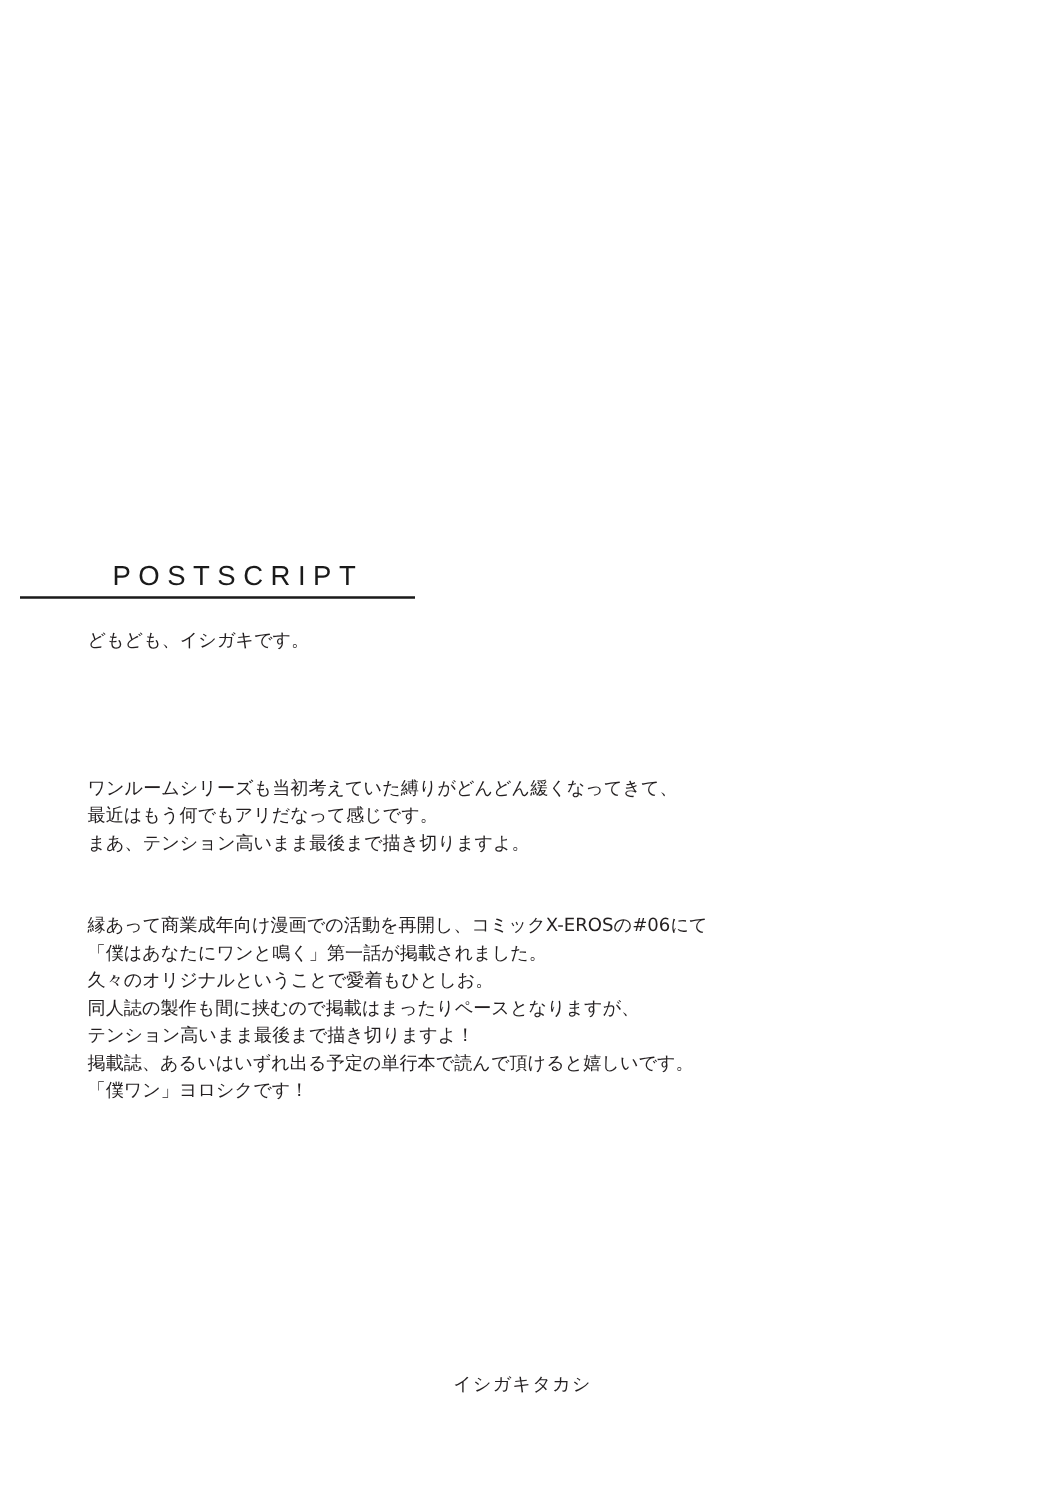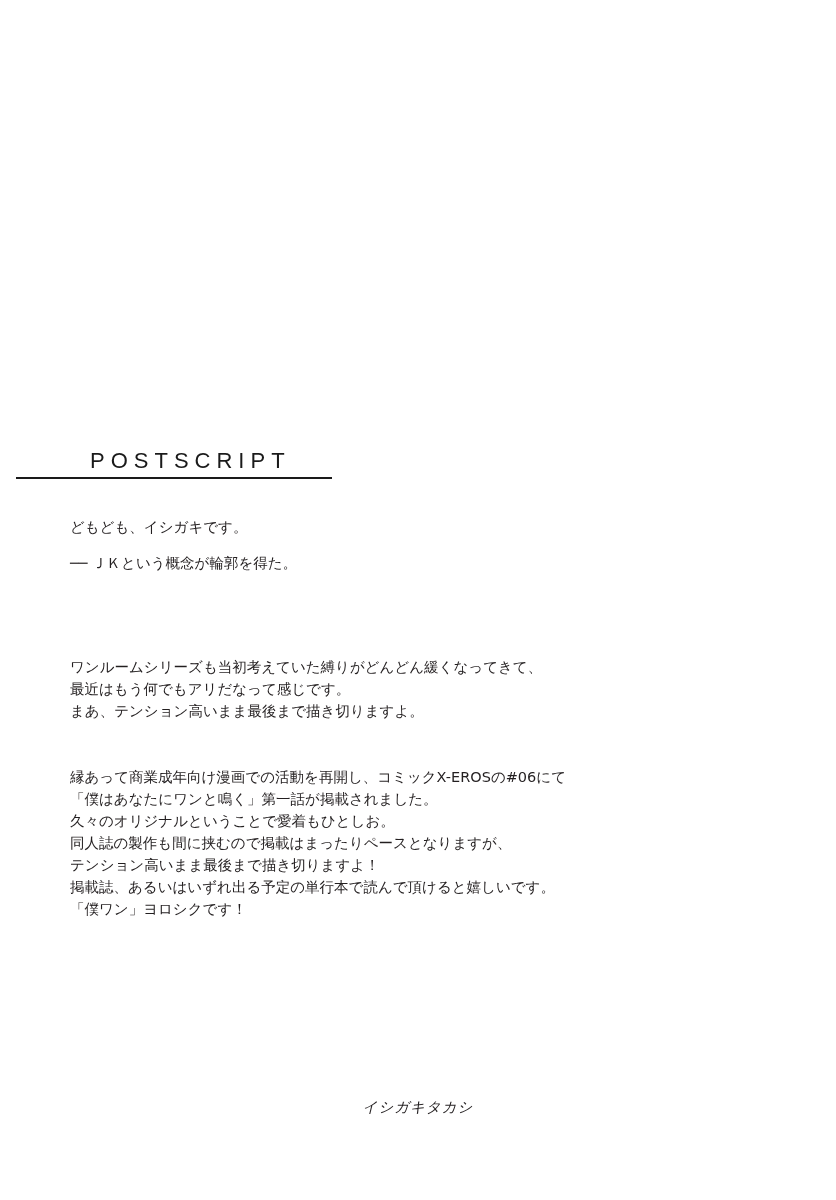--- a/index.html
+++ b/index.html
@@ -35,21 +35,21 @@
   }
   .title-rule {
     margin-top: 1px;
     height: 2px;
     background: #1a1a1a;
     width: 316px;
   }
   .body-block {
     position: absolute;
     left: 70px;
-    top: 516px;
+    top: 502px;
     width: 700px;
   }
   .para {
     font-family: "DejaVu Sans", sans-serif;
     font-size: 14.5px;
     line-height: 22px;
     color: #231f20;
     margin: 0 0 0 0;
     white-space: pre-wrap;
   }
@@ -60,37 +60,35 @@
   .signature {
     position: absolute;
     left: 0;
     top: 1098px;
     width: 836px;
     text-align: center;
     font-family: "DejaVu Sans", sans-serif;
     font-size: 14.5px;
     color: #231f20;
     letter-spacing: 1px;
-    font-style: italic;
   }
 </style>
 </head>
 <body>
 
 <div class="page">
 
   <div class="title-block">
     <div class="title-text">POSTSCRIPT</div>
     <div class="title-rule"></div>
   </div>
 
   <div class="body-block">
     <p class="para">どもども、イシガキです。</p>
     <div class="gap-sm"></div>
-    <p class="para">── ＪＫという概念が輪郭を得た。</p>
     <div class="gap-md"></div>
     <div class="gap-md"></div>
     <div class="gap-lg"></div>
     <p class="para">ワンルームシリーズも当初考えていた縛りがどんどん緩くなってきて、
 最近はもう何でもアリだなって感じです。
 まあ、テンション高いまま最後まで描き切りますよ。</p>
     <div class="gap-xl"></div>
     <p class="para">縁あって商業成年向け漫画での活動を再開し、コミックX-EROSの#06にて
 「僕はあなたにワンと鳴く」第一話が掲載されました。
 久々のオリジナルということで愛着もひとしお。

